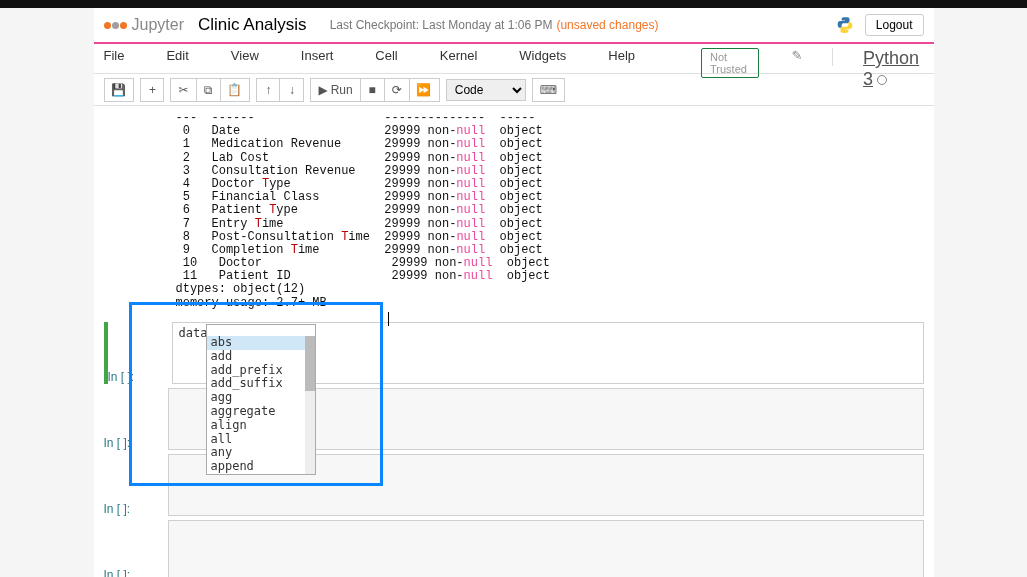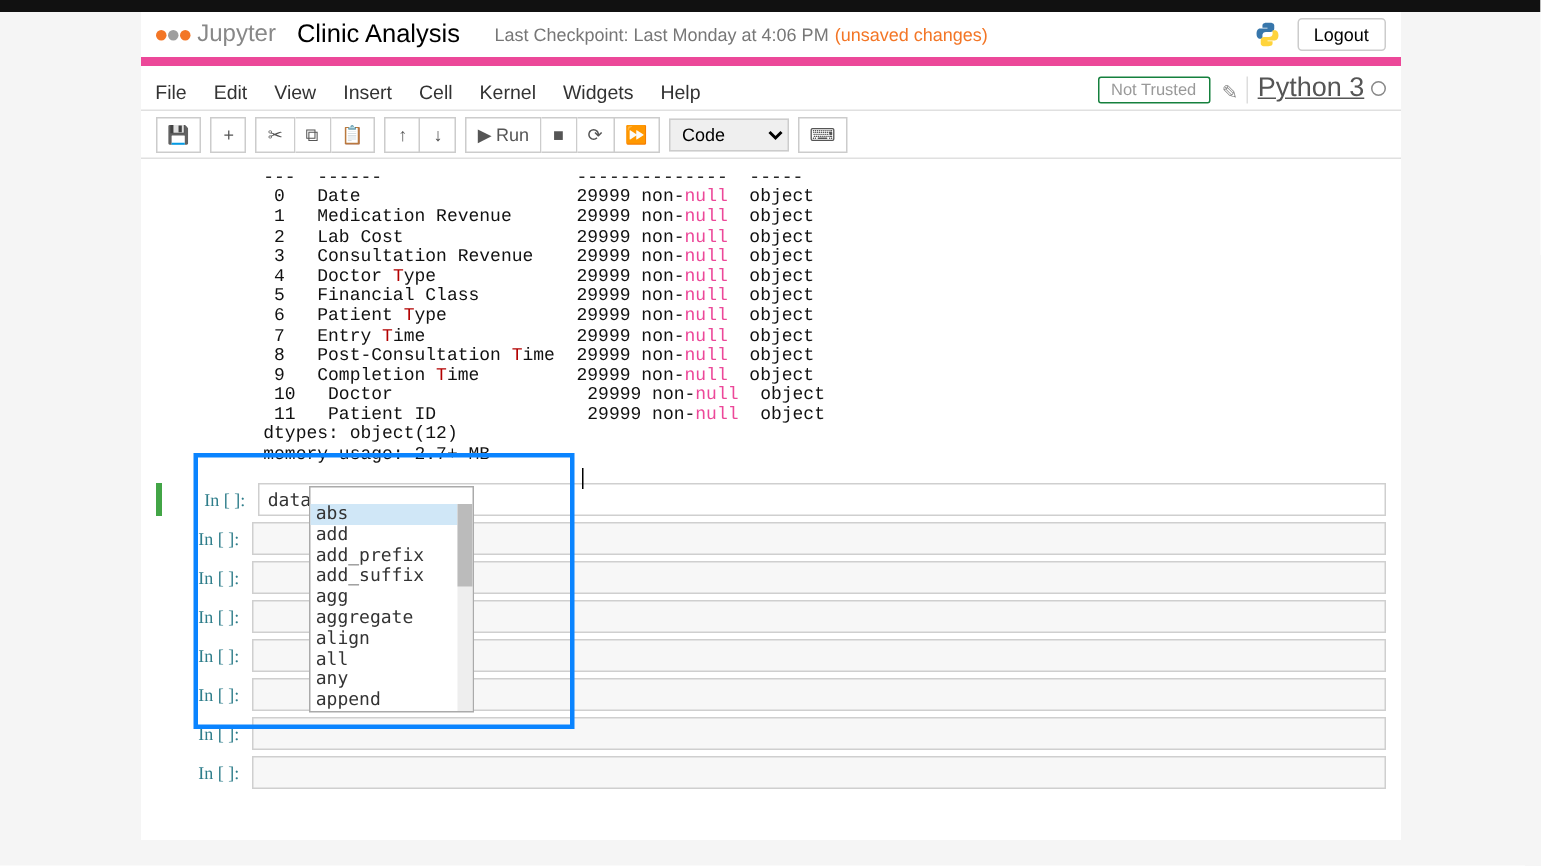--- a/index.html
+++ b/index.html
@@ -1,48 +1,48 @@
 <!DOCTYPE html>
 <html><head>
 <meta charset="utf-8">
 <style>
 * { box-sizing: border-box; margin: 0; padding: 0; }
 body { font-family: "Helvetica Neue", Helvetica, Arial, sans-serif; font-size: 13px; background: #f5f5f5; color: #333; }
 .top-dark { height: 8px; background: #111; }
 .container { width: 840px; margin: 0 auto; background: #fff; }
-.header { display: flex; align-items: center; padding: 5px 10px; border-bottom: 6px solid #ec4899; height: 36px; }
+.header { display: flex; align-items: center; padding: 5px 10px; border-bottom: 2px solid #ec4899; height: 36px; }
 .logo { display: flex; align-items: center; font-size: 16px; color: #888; margin-right: 14px; }
 .logo-circles { display: flex; margin-right: 4px; }
 .logo-circles span { width: 7px; height: 7px; border-radius: 50%; margin-right: 1px; }
 .c1{background:#f37626;} .c2{background:#9e9e9e;} .c3{background:#f37626;}
 .title { font-size: 17px; font-weight: 500; color: #000; margin-right: 23px; }
 .checkpoint { font-size: 12px; color: #777; }
 .unsaved { color: #f37626; margin-left: 4px; }
 .spacer { flex: 1; }
 .py-icon { width: 20px; height: 20px; margin-right: 10px; display:flex; align-items:center; justify-content:center; }
 .logout-btn { border: 1px solid #ccc; background: #fff; padding: 3px 10px; border-radius: 3px; font-size: 12px; cursor: pointer; }
-.menubar { display: flex; align-items: flex-end; padding: 4px 10px; border-bottom: 1px solid #e0e0e0; height: 30px; }
+.menubar { display: flex; align-items: flex-start; padding: 4px 10px; border-bottom: 1px solid #e0e0e0; height: 30px; gap: 24px; }
 .menubar .menu-item { margin-right: 18px; font-size: 13px; cursor: pointer; }
 .trust { border: 1px solid #15803d; padding: 2px 8px; font-size: 11px; color: #999; border-radius: 2px; margin-right: 8px; }
 .divider { width: 1px; height: 18px; background: #ddd; margin: 0 6px; }
 .kernel-name { font-size: 18px; color: #555; text-decoration: underline; }
 .kernel-circle { display:inline-block; width:10px; height:10px; border:1px solid #888; border-radius:50%; margin-left:4px; }
 .edit-icon { font-size: 13px; color: #888; cursor: pointer; }
 .toolbar { display: flex; align-items: center; padding: 4px 10px; border-bottom: 1px solid #e0e0e0; height: 32px; gap: 0; }
 .tb-btn { border: 1px solid #ccc; background: #fff; padding: 3px 7px; font-size: 12px; cursor: pointer; color: #555; display:flex; align-items:center; justify-content:center; min-width:24px; height:24px; }
 .tb-group { display: flex; margin-right: 6px; }
 .tb-group .tb-btn:not(:first-child){ border-left:none; }
 .run-btn { display: flex; align-items: center; gap: 3px; }
 .select { border: 1px solid #ccc; height: 22px; font-size: 12px; padding: 0 4px; width: 80px; margin-right: 6px; }
 .notebook { padding: 6px 0 30px 0; position: relative; }
 .output-pre { font-family: "Courier New", monospace; font-size: 12px; line-height: 1.1; white-space: pre; color: #111; margin-left: 82px; margin-bottom: 12px; }
 .null-red { color: #ec4899; }
 .col-T { color: #b30000; }
 .cell { display: flex; margin: 4px 10px; }
-.prompt { width: 64px; text-align: right; padding-right: 8px; font-family: Liberation Serif, serif; font-size: 12px; color: #2e7d8a; padding-top: 4px; }
+.prompt { width: 64px; text-align: left; padding-right: 8px; font-family: Liberation Sans, sans-serif; font-size: 12px; color: #2e7d8a; padding-top: 4px; margin-top: 44px; }
 .input-area { flex: 1; border: 1px solid #cfcfcf; background: #f7f7f7; min-height: 22px; padding: 3px 6px; font-family: monospace; font-size: 12px; }
 .active-strip { border-left: 4px solid #42a546; }
 .active-strip .input-area { background: #fff; }
 .cursor-caret { display:inline-block; width:1px; height:13px; background:#000; vertical-align:middle; position:relative; top:-1px; }
 .hl-box { position: absolute; border: 3px solid #0a84ff; pointer-events: none; }
 .autocomplete { position: absolute; background: #fff; border: 1px solid #aaa; width: 110px; font-family: monospace; font-size: 12px; }
 .autocomplete .ac-scroll { display: flex; margin-top: 11px; }
 .autocomplete ul { list-style: none; flex: 1; }
 .autocomplete li { padding: 0 4px; cursor: pointer; line-height: 1.15; }
 .autocomplete li.sel { background: #d0e7f7; }
@@ -58,21 +58,21 @@
   <div class="header">
     <div class="logo">
       <div class="logo-circles">
           <span class="c1"></span>
           <span class="c2"></span>
           <span class="c3"></span>
         </div>
       <span>Jupyter</span>
     </div>
     <span class="title">Clinic Analysis</span>
-    <span class="checkpoint">Last Checkpoint: Last Monday at 4:06 PM</span>
+    <span class="checkpoint">Last Checkpoint: Last Monday at 1:06 PM</span>
     <span class="checkpoint unsaved">(unsaved changes)</span>
     <div class="spacer"></div>
     <div class="py-icon">
       <svg width="18" height="18" viewBox="0 0 32 32">
           <path fill="#3776ab" d="M15 2c-5 0-5 3-5 3v3h6v1H7s-4 0-4 6 4 6 4 6h3v-4s0-4 4-4h6s4 0 4-4V5s0-3-5-3h-4z"></path>
           <path fill="#ffd43b" d="M17 30c5 0 5-3 5-3v-3h-6v-1h9s4 0 4-6-4-6-4-6h-3v4s0 4-4 4h-6s-4 0-4 4v4s0 3 5 3h4z"></path>
         </svg>
     </div>
     <button class="logout-btn">Logout</button>
   </div>

